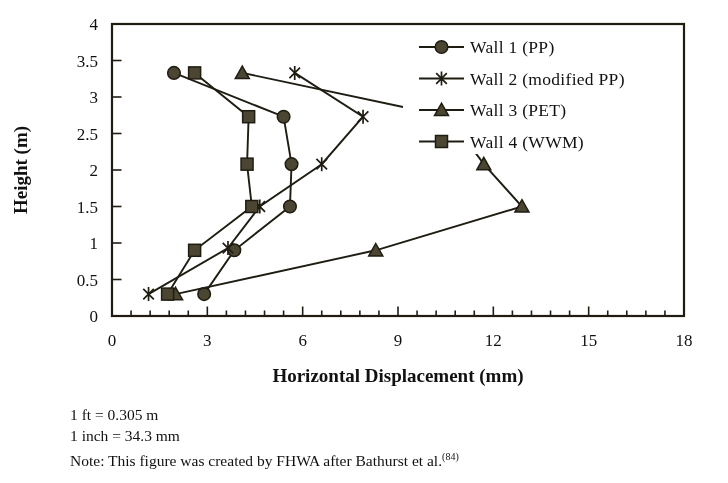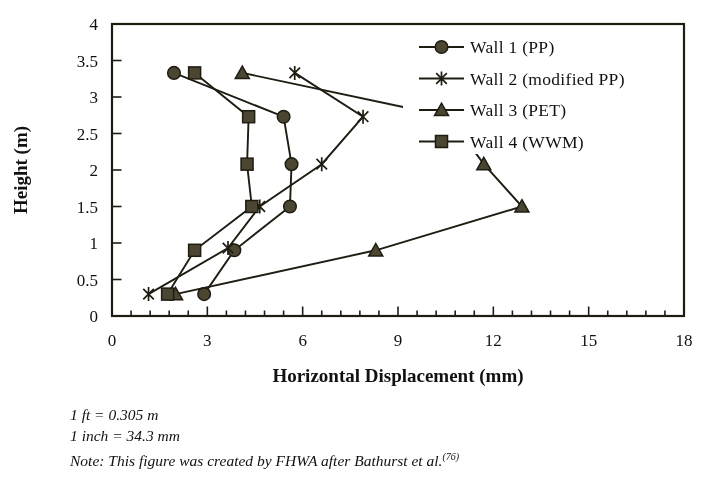--- a/index.html
+++ b/index.html
@@ -1,19 +1,19 @@
 <!DOCTYPE html>
 <html><head>
 <meta charset="utf-8">
 <style>
   html, body { margin: 0; padding: 0; background: #ffffff; }
   body { width: 728px; height: 483px; overflow: hidden; font-family: "Liberation Serif", serif; }
   .figure { position: relative; width: 728px; height: 483px; background: #ffffff; }
   #chart { display: block; }
-  .footnotes { margin: 4px 0 16px 70px; font-size: 15.5px; line-height: 21px; color: #111111; font-style: italic; }
+  .footnotes { margin: 4px 0 16px 70px; font-size: 15.5px; line-height: 21px; color: #111111; }
   .footnotes sup { font-size: 10px; }
 </style>
 </head>
 <body>
 
 <div class="figure">
   <svg id="chart" width="728" height="400" viewBox="0 0 728 400" aria-label="chart">
       <rect x="112" y="24" width="572" height="292" fill="#ffffff" stroke="#1f1c12" stroke-width="2.2"></rect>
       <g stroke="#1f1c12" stroke-width="1.6">
         <line x1="131.06666666666666" y1="315" x2="131.06666666666666" y2="310.5"></line>
@@ -137,15 +137,15 @@
         <text x="98" y="103" fill="#111111" font-family="&quot;Liberation Serif&quot;, serif" font-size="17" text-anchor="end">3</text>
         <text x="98" y="66.5" fill="#111111" font-family="&quot;Liberation Serif&quot;, serif" font-size="17" text-anchor="end">3.5</text>
         <text x="98" y="30" fill="#111111" font-family="&quot;Liberation Serif&quot;, serif" font-size="17" text-anchor="end">4</text>
       </g>
       <text x="398" y="382" fill="#111111" font-family="&quot;Liberation Serif&quot;, serif" font-size="19" font-weight="bold" text-anchor="middle">Horizontal Displacement (mm)</text>
       <text x="0" y="0" fill="#111111" font-family="&quot;Liberation Serif&quot;, serif" font-size="19" font-weight="bold" text-anchor="middle" transform="translate(27,170) rotate(-90)">Height (m)</text>
     </svg>
   <div class="footnotes">
     <div>1 ft = 0.305 m</div>
     <div>1 inch = 34.3 mm</div>
-    <div><span>Note: This figure was created by FHWA after Bathurst et al.</span><sup>(76)</sup></div>
+    <div><span>Note: This figure was created by FHWA after Bathurst et al.</span><sup>(84)</sup></div>
   </div>
 </div>
 
 </body></html>

